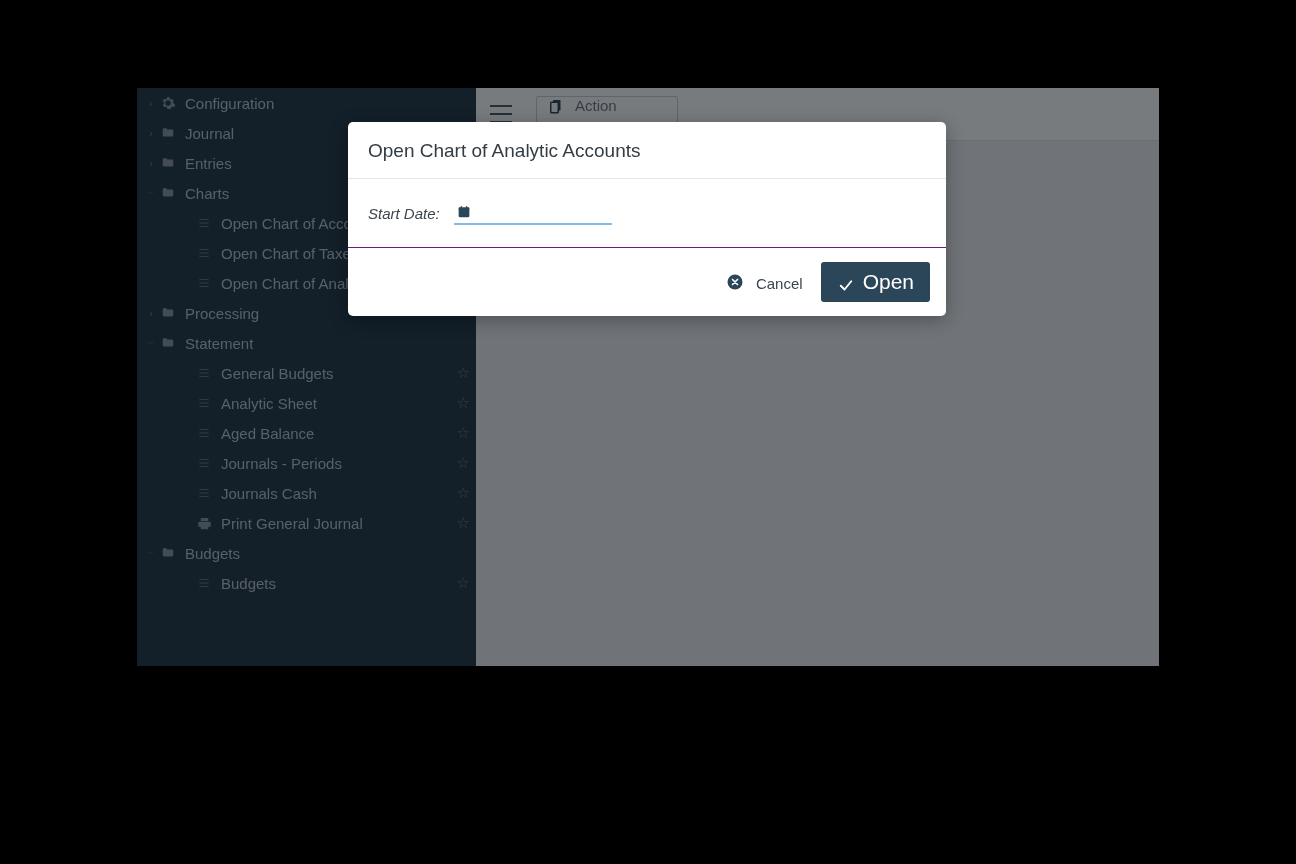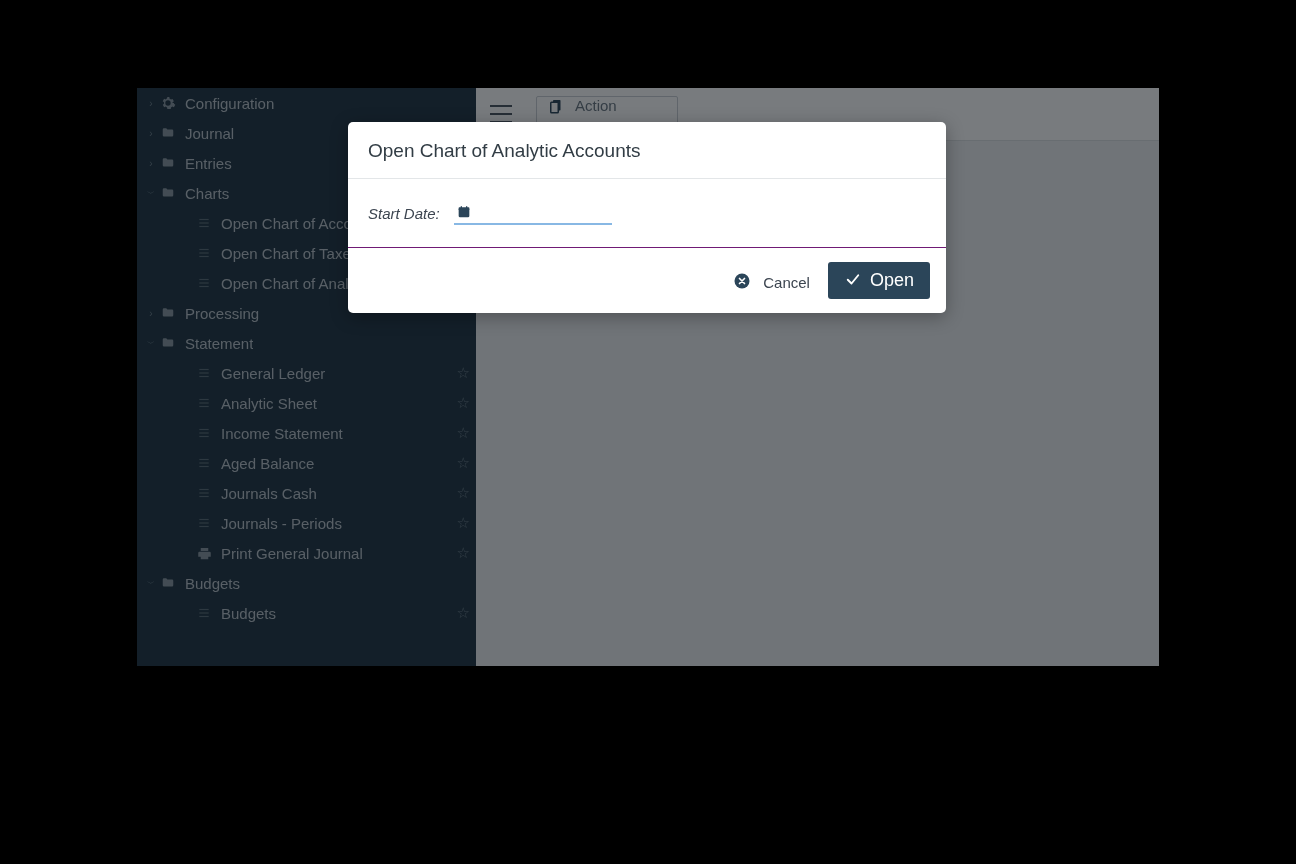--- a/index.html
+++ b/index.html
@@ -178,25 +178,25 @@
     border: none;
     cursor: pointer;
   }
   .btn-cancel .x-icon {
     width: 20px; height: 20px;
     color: #2b4559;
     display:inline-flex;
   }
   .btn-open {
     display: inline-flex;
-    align-items: flex-start;
+    align-items: flex-end;
     gap: 8px;
     background: #2b4559;
     color: #fff;
-    font-size: 18px;
+    font-size: 21px;
     border: none;
     border-radius: 3px;
     padding: 8px 16px;
     cursor: pointer;
   }
   .btn-open .check-icon { width:18px; height:18px; display:inline-flex; }
 </style>
 </head>
 <body>
 
@@ -288,21 +288,21 @@
         <span class="label">Statement</span>
       </div>
       <div class="sb-row in1">
         <span class="icon-slot" style="opacity: 0.55;">
           <svg viewBox="0 0 24 24" width="14" height="14" fill="currentColor">
             <rect x="4" y="5" width="16" height="2"></rect>
             <rect x="4" y="11" width="16" height="2"></rect>
             <rect x="4" y="17" width="16" height="2"></rect>
           </svg>
         </span>
-        <span class="label">General Ledger</span>
+        <span class="label">General Budgets</span>
         <span class="star">☆</span>
       </div>
       <div class="sb-row in1">
         <span class="icon-slot" style="opacity: 0.55;">
           <svg viewBox="0 0 24 24" width="14" height="14" fill="currentColor">
             <rect x="4" y="5" width="16" height="2"></rect>
             <rect x="4" y="11" width="16" height="2"></rect>
             <rect x="4" y="17" width="16" height="2"></rect>
           </svg>
         </span>
@@ -310,54 +310,43 @@
         <span class="star">☆</span>
       </div>
       <div class="sb-row in1">
         <span class="icon-slot" style="opacity: 0.55;">
           <svg viewBox="0 0 24 24" width="14" height="14" fill="currentColor">
             <rect x="4" y="5" width="16" height="2"></rect>
             <rect x="4" y="11" width="16" height="2"></rect>
             <rect x="4" y="17" width="16" height="2"></rect>
           </svg>
         </span>
-        <span class="label">Income Statement</span>
-        <span class="star">☆</span>
-      </div>
-      <div class="sb-row in1">
-        <span class="icon-slot" style="opacity: 0.55;">
-          <svg viewBox="0 0 24 24" width="14" height="14" fill="currentColor">
-            <rect x="4" y="5" width="16" height="2"></rect>
-            <rect x="4" y="11" width="16" height="2"></rect>
-            <rect x="4" y="17" width="16" height="2"></rect>
-          </svg>
-        </span>
         <span class="label">Aged Balance</span>
         <span class="star">☆</span>
       </div>
       <div class="sb-row in1">
         <span class="icon-slot" style="opacity: 0.55;">
           <svg viewBox="0 0 24 24" width="14" height="14" fill="currentColor">
             <rect x="4" y="5" width="16" height="2"></rect>
             <rect x="4" y="11" width="16" height="2"></rect>
             <rect x="4" y="17" width="16" height="2"></rect>
           </svg>
         </span>
+        <span class="label">Journals - Periods</span>
+        <span class="star">☆</span>
+      </div>
+      <div class="sb-row in1">
+        <span class="icon-slot" style="opacity: 0.55;">
+          <svg viewBox="0 0 24 24" width="14" height="14" fill="currentColor">
+            <rect x="4" y="5" width="16" height="2"></rect>
+            <rect x="4" y="11" width="16" height="2"></rect>
+            <rect x="4" y="17" width="16" height="2"></rect>
+          </svg>
+        </span>
         <span class="label">Journals Cash</span>
-        <span class="star">☆</span>
-      </div>
-      <div class="sb-row in1">
-        <span class="icon-slot" style="opacity: 0.55;">
-          <svg viewBox="0 0 24 24" width="14" height="14" fill="currentColor">
-            <rect x="4" y="5" width="16" height="2"></rect>
-            <rect x="4" y="11" width="16" height="2"></rect>
-            <rect x="4" y="17" width="16" height="2"></rect>
-          </svg>
-        </span>
-        <span class="label">Journals - Periods</span>
         <span class="star">☆</span>
       </div>
       <div class="sb-row in1">
         <span class="icon-slot">
           <svg viewBox="0 0 24 24" width="15" height="15" fill="currentColor">
             <path d="M6 3h12v5H6zM4 9h16a2 2 0 0 1 2 2v6h-4v4H6v-4H2v-6a2 2 0 0 1 2-2zm4 8h8v4H8z"></path>
           </svg>
         </span>
         <span class="label">Print General Journal</span>
         <span class="star">☆</span>

